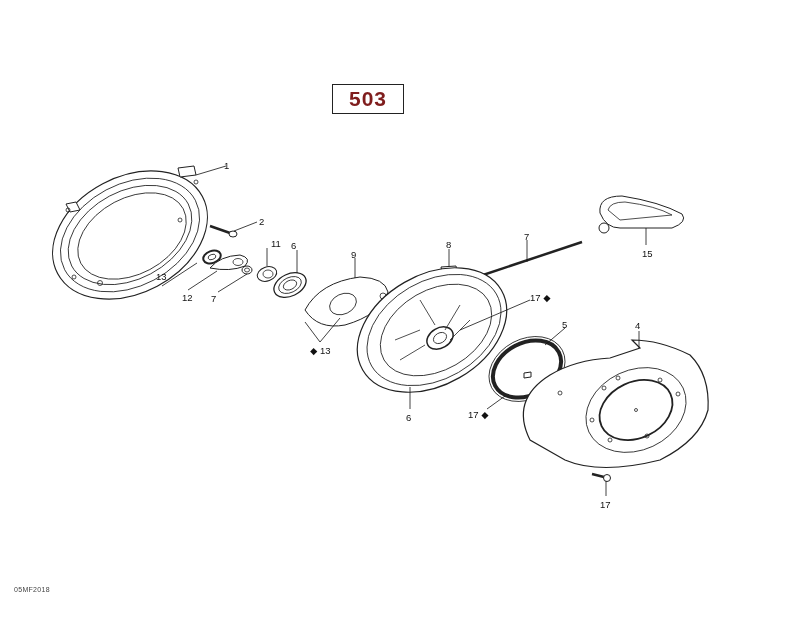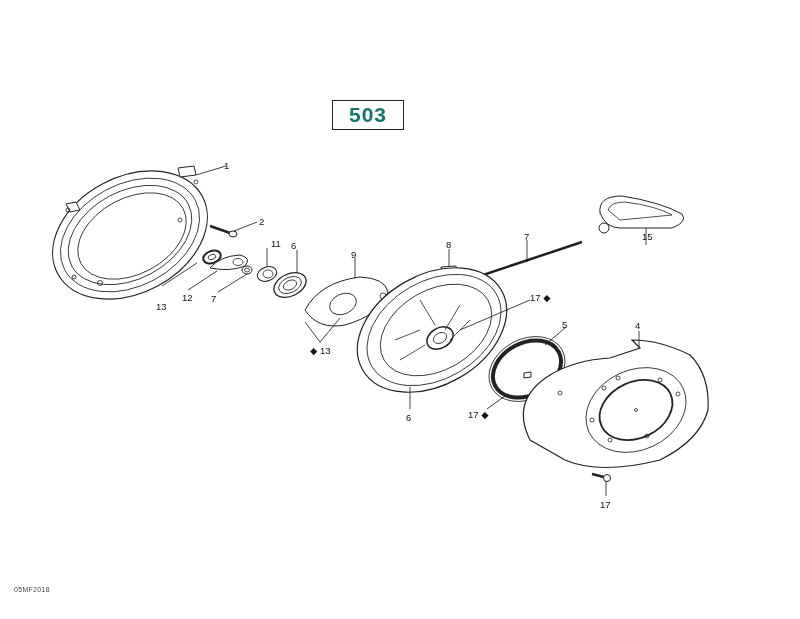--- a/index.html
+++ b/index.html
@@ -1,17 +1,17 @@
 <!DOCTYPE html>
 <html><head>
 <meta charset="utf-8">
 <style>
   html, body { margin:0; padding:0; background:#ffffff; }
   body { width:800px; height:619px; position:relative; overflow:hidden; font-family:"Liberation Sans", sans-serif; }
-  .page-num { position:absolute; left:332px; top:84px; width:72px; height:30px; border:1.5px solid #222; box-sizing:border-box; display:flex; align-items:center; justify-content:center; font-weight:bold; font-size:21px; color:#0f766e; letter-spacing:1px;margin-top:16px; }
+  .page-num { position:absolute; left:332px; top:84px; width:72px; height:30px; border:1.5px solid #222; box-sizing:border-box; display:flex; align-items:center; justify-content:center; font-weight:bold; font-size:21px; color:#7f1d1d; letter-spacing:1px; }
   .footer-code { position:absolute; left:14px; top:586px; font-size:7px; color:#444; letter-spacing:0.3px; }
   svg#diagram { position:absolute; left:0; top:0; }
   .callout { position:absolute; font-size:9.5px; color:#111; line-height:1; }
   .ln { stroke:#111; stroke-width:0.8; fill:none; }
   .pt { stroke:#222; stroke-width:1; fill:#fff; }
   .pt2 { stroke:#222; stroke-width:0.8; fill:none; }
 </style>
 </head>
 <body>
 
@@ -144,21 +144,21 @@
 <div class="callout" style="left:259px;top:217px">2</div>
 <div class="callout" style="left:635px;top:321px">4</div>
 <div class="callout" style="left:562px;top:320px">5</div>
 <div class="callout" style="left:406px;top:413px">6</div>
 <div class="callout" style="left:524px;top:232px">7</div>
 <div class="callout" style="left:446px;top:240px">8</div>
 <div class="callout" style="left:351px;top:250px">9</div>
 <div class="callout" style="left:291px;top:241px">6</div>
 <div class="callout" style="left:271px;top:239px">11</div>
 <div class="callout" style="left:182px;top:293px">12</div>
-<div class="callout" style="left:156px;top:302px">13</div>
+<div class="callout" style="left:156px;top:272px">13</div>
 <div class="callout" style="left:600px;top:500px">17</div>
-<div class="callout" style="left:642px;top:232px">15</div>
+<div class="callout" style="left:642px;top:249px">15</div>
 <div class="callout" style="left:211px;top:294px">7</div>
 <div class="callout" style="left:530px;top:293px">17 ◆</div>
 <div class="callout" style="left:310px;top:346px">◆ 13</div>
 <div class="callout" style="left:468px;top:410px">17 ◆</div>
 
 <div class="footer-code">05MF2018</div>
 
 </body></html>

